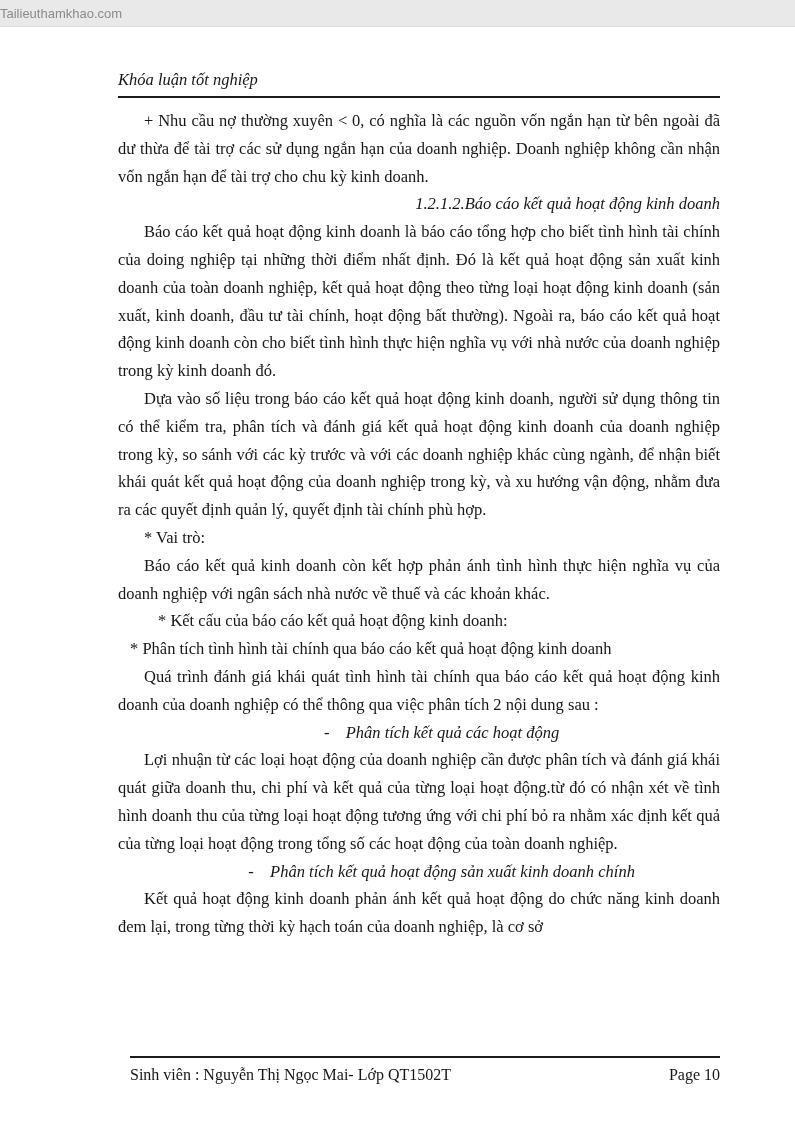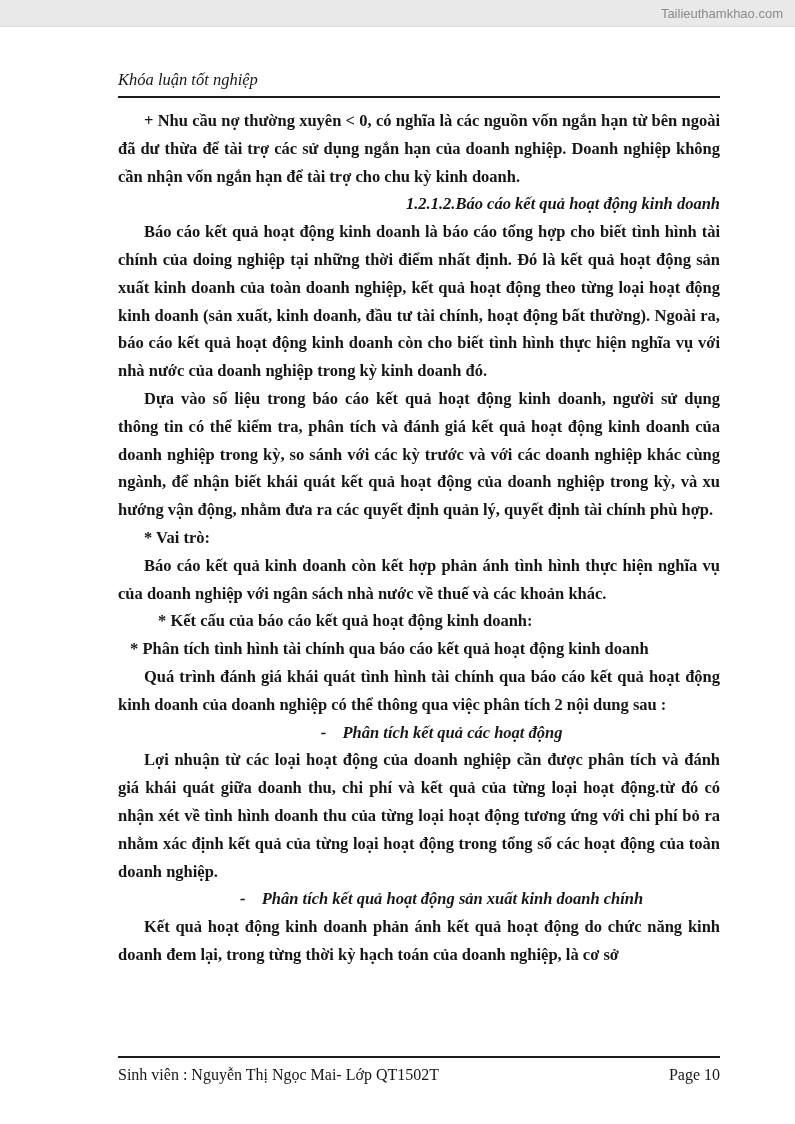--- a/index.html
+++ b/index.html
@@ -9,21 +9,21 @@
     background: #ffffff;
     font-family: "Liberation Serif", serif;
     color: #161616;
     position: relative;
     overflow: hidden;
   }
   .watermark-bar {
     height: 27px;
     background: #e9e9e9;
     display: flex;
-    justify-content: flex-end;
+    justify-content: flex-start;
     align-items: center;
     padding-right: 12px;
     border-bottom: 1px solid #dddddd;
   }
   .watermark-bar .wm-text {
     font-family: "Liberation Sans", sans-serif;
     font-size: 13px;
     color: #8a8a8a;
     text-decoration: none;
   }
@@ -37,32 +37,31 @@
     font-style: italic;
     font-size: 16.5px;
     line-height: 22px;
     padding-bottom: 5px;
     border-bottom: 2px solid #1c1c1c;
   }
   .doc-body {
     padding-top: 9px;
     font-size: 16.5px;
     line-height: 27.8px;
-    font-weight: bold;
   }
   p.blk { margin: 0; }
   .body { text-align: justify; text-indent: 26px; }
   .heading { font-style: italic; text-align: right; text-indent: 0; }
   .indent-lg { text-indent: 40px; }
   .indent-sm { text-indent: 12px; }
   .list { font-style: italic; text-align: center; text-indent: 0; padding-left: 29px; }
   .list .marker { display: inline-block; width: 38px; font-style: italic; }
   .doc-footer {
     position: absolute;
-    left: 118px; right: 75px; top: 1056px;
+    left: 130px; right: 75px; top: 1056px;
     border-top: 2px solid #1c1c1c;
     padding-top: 7px;
     display: flex;
     justify-content: space-between;
     font-size: 16px;
     line-height: 20px;
   }
 </style>
 </head>
 <body>

